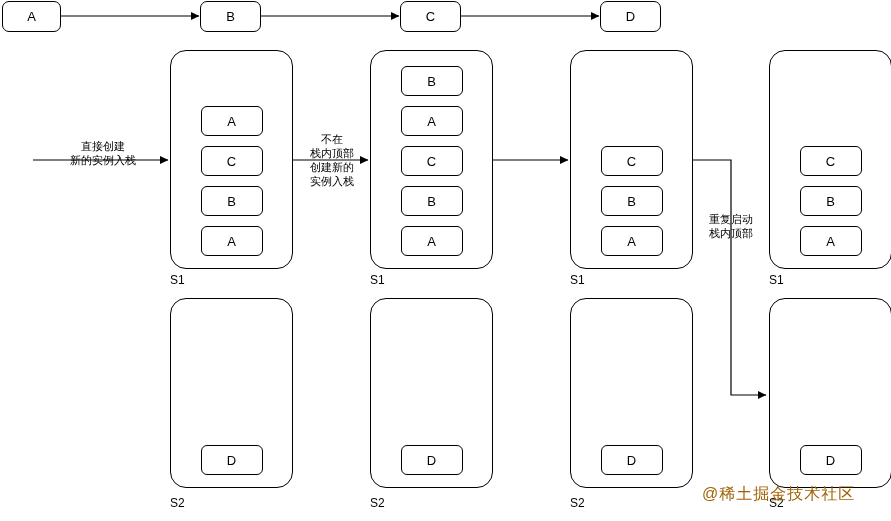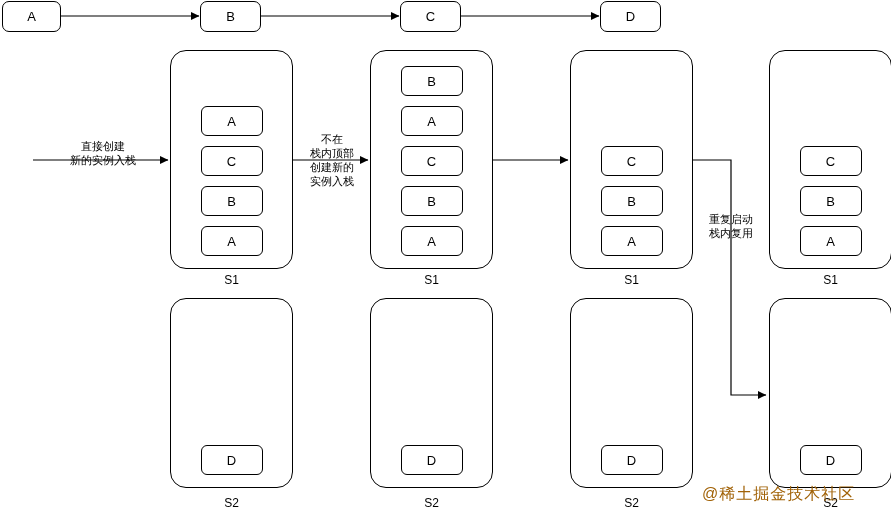--- a/index.html
+++ b/index.html
@@ -55,21 +55,20 @@
     align-items: center;
     justify-content: center;
     font-size: 13px;
     line-height: 1;
     margin-top: 10px;
     box-sizing: border-box;
   }
   .stack-label {
     position: absolute;
     width: 100%;
-    text-align: center;
     font-size: 12px;
     line-height: 1;
   }
 
   
   #wires {
     position: absolute;
     left: 0; top: 0;
     width: 891px; height: 521px;
     pointer-events: none;
@@ -122,21 +121,21 @@
   <div class="flowbox abs" style="left:400px; top:1px; width:61px; height:31px;">C</div>
   <div class="flowbox abs" style="left:600px; top:1px; width:61px; height:31px;">D</div>
 
   <div class="caption" style="left:38px; top:139px; width:130px;">直接创建
 新的实例入栈</div>
   <div class="caption" style="left:297px; top:132px; width:70px;">不在
 栈内顶部
 创建新的
 实例入栈</div>
   <div class="caption" style="left:691px; top:212px; width:80px;">重复启动
-栈内复用</div>
+栈内顶部</div>
 
   <div class="stack abs" style="left:170px; top:50px; width:123px; height:219px;">
     <div class="stack-item">A</div>
     <div class="stack-item">C</div>
     <div class="stack-item">B</div>
     <div class="stack-item">A</div>
   </div>
   <div class="stack-label" style="left:170px; top:274px; width:123px;">S1</div>
 
   <div class="stack abs" style="left:170px; top:298px; width:123px; height:190px;">

